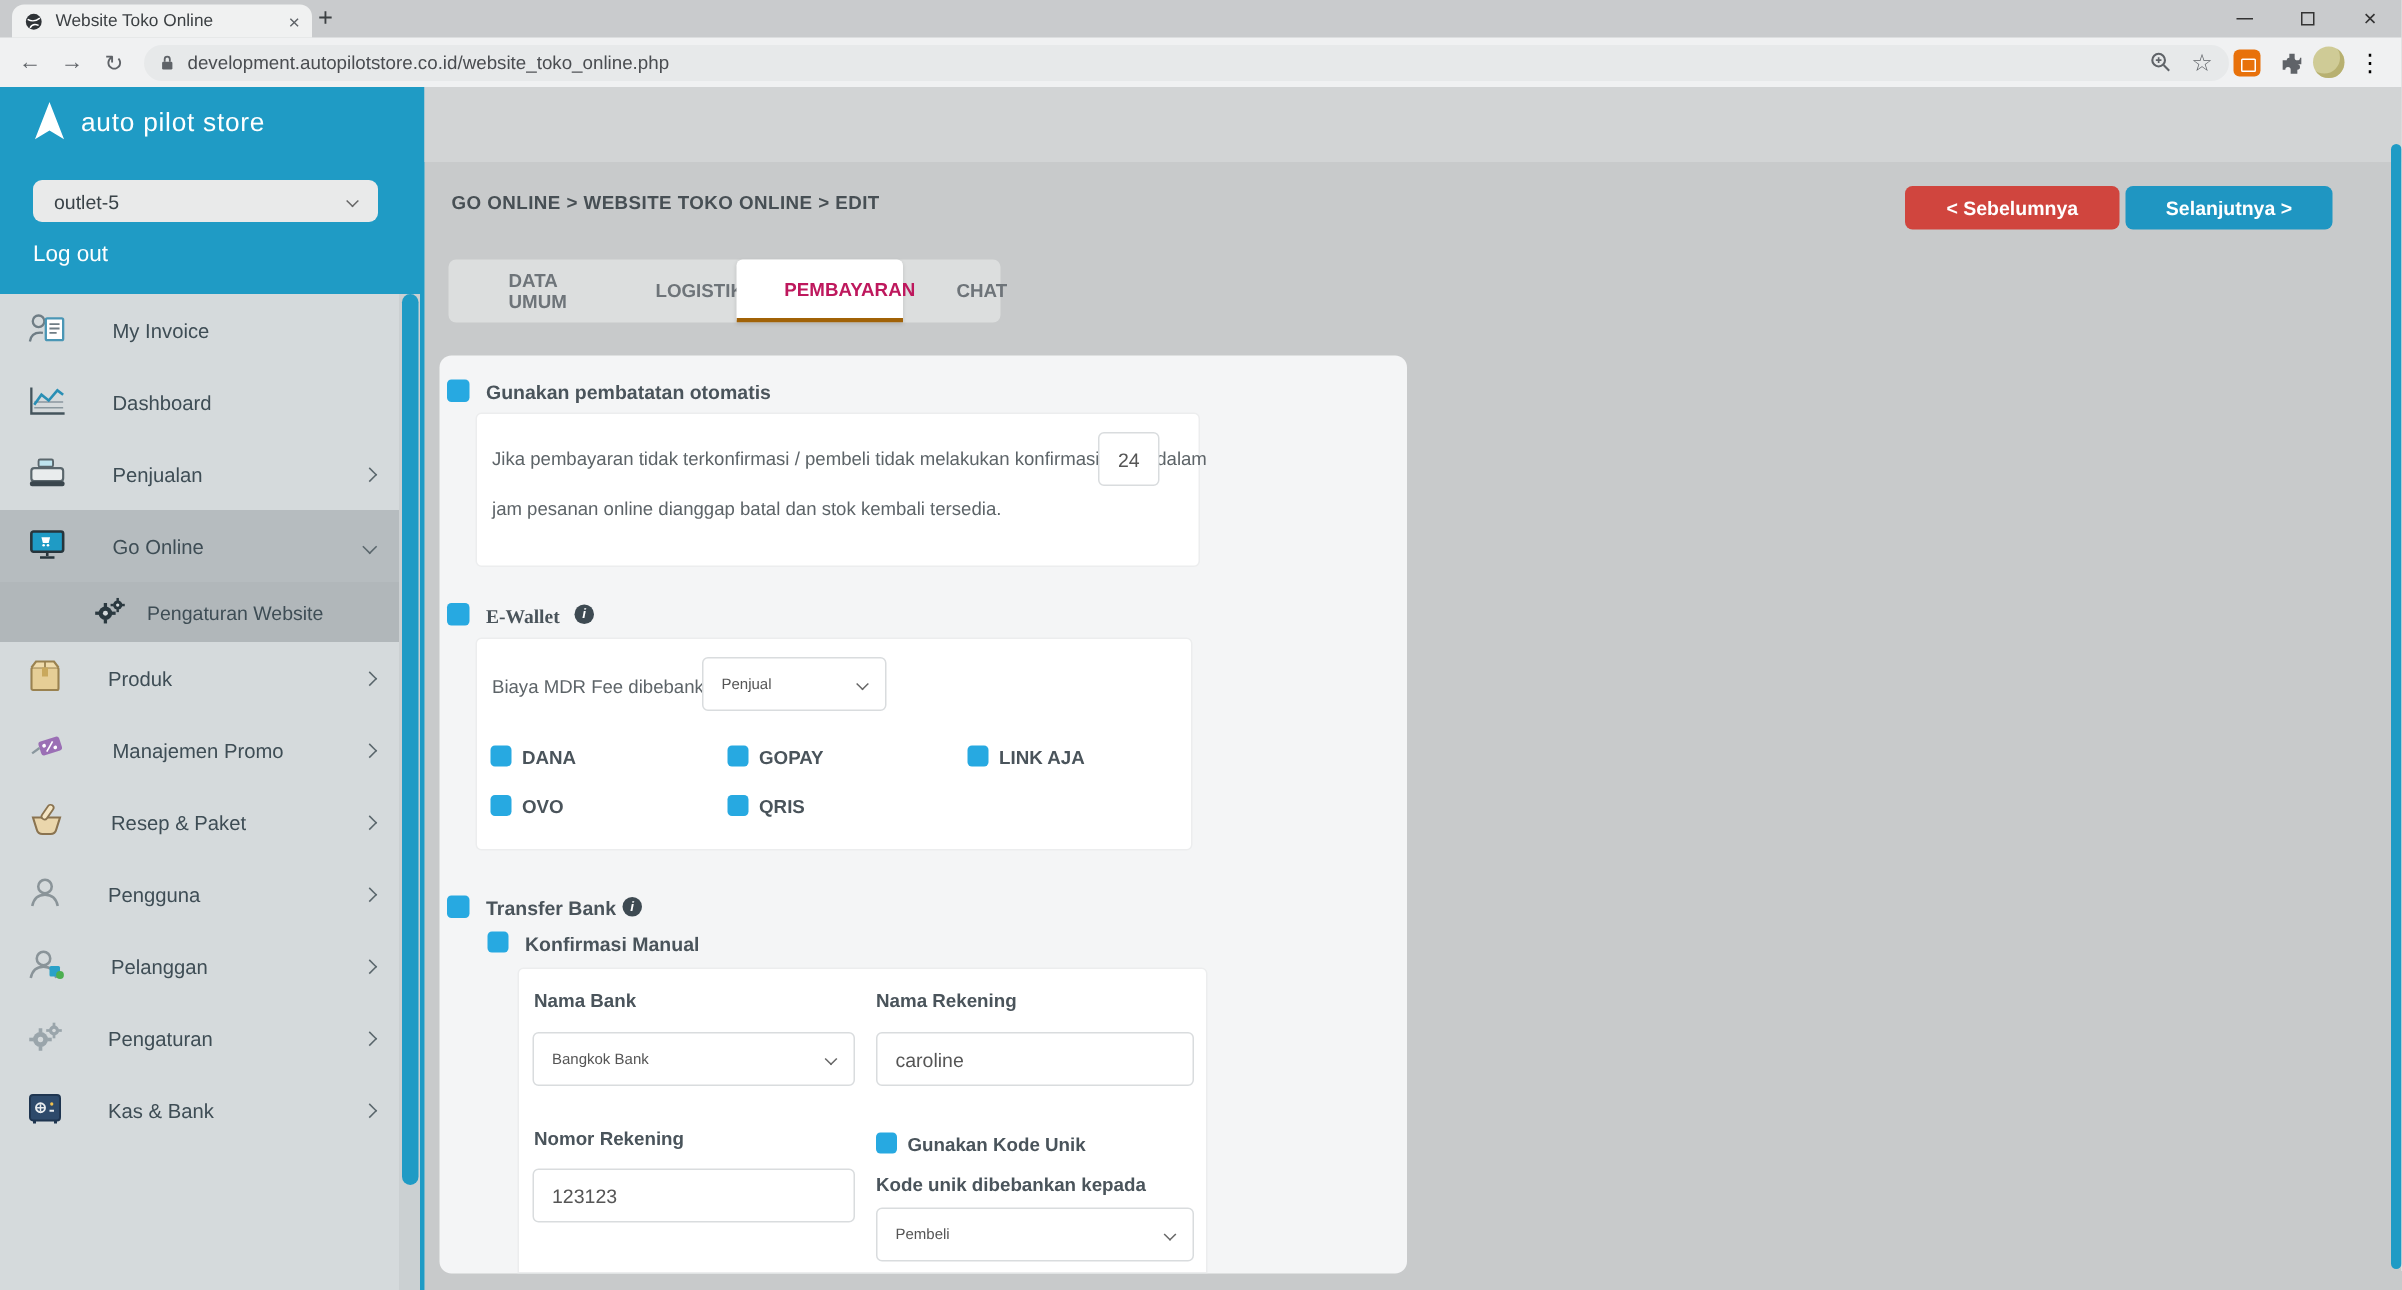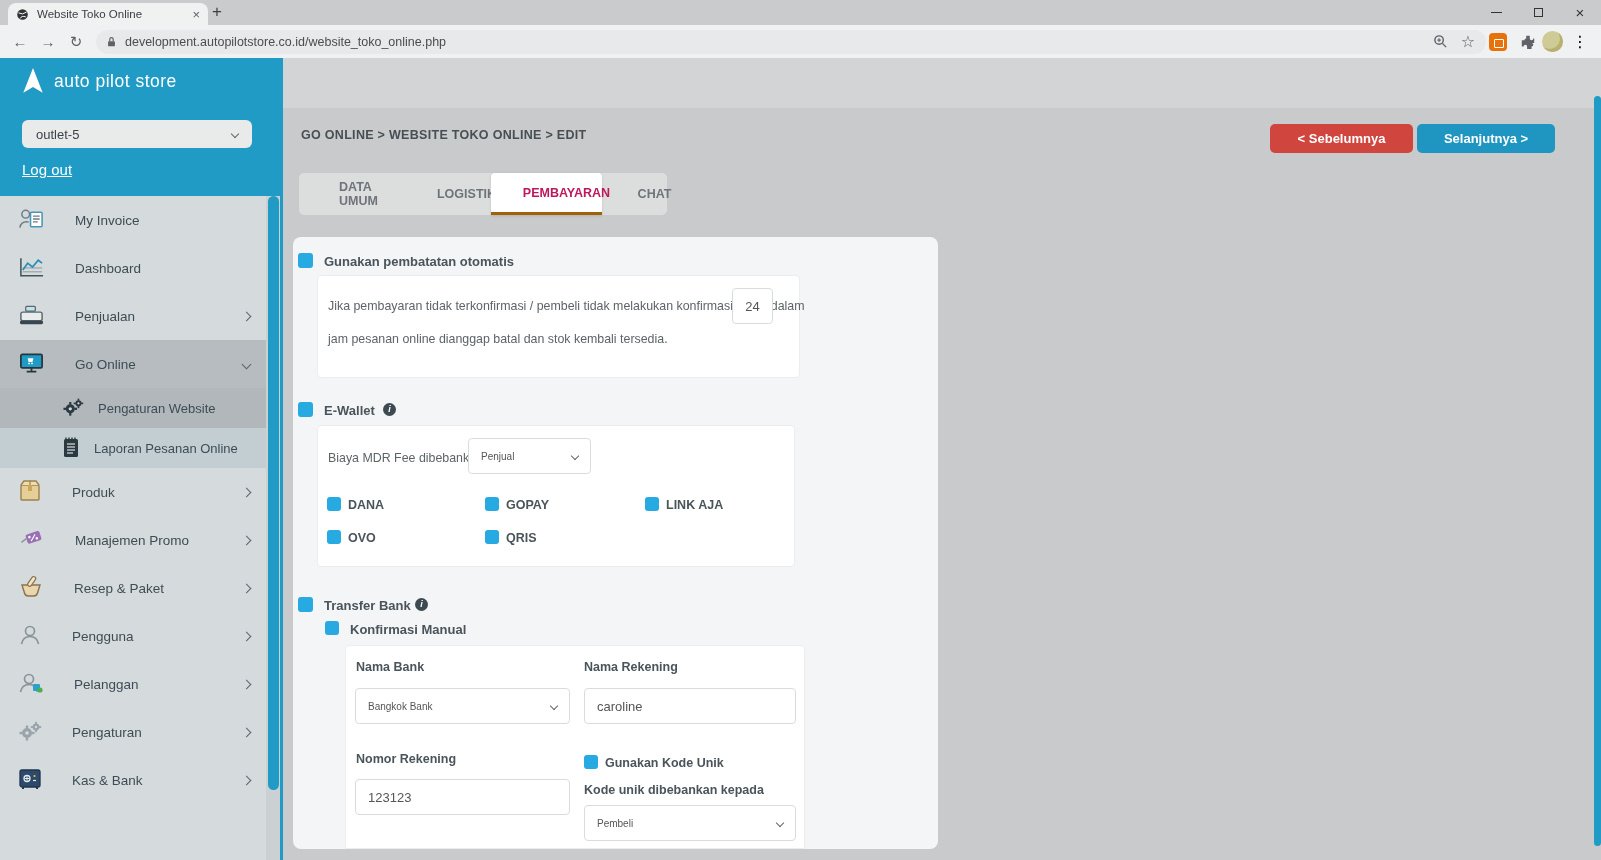--- a/index.html
+++ b/index.html
@@ -38,21 +38,21 @@
 
   
   .sidebar { position:absolute; left:0; top:0; width:283px; height:802px; background:#D5DADC;
              border-right:3px solid #1F9BC5; }
   .sb-head { position:absolute; left:0; top:0; width:280px; height:138px; background:#1F9BC5; }
   .brand { position:absolute; left:20px; top:9px; display:flex; align-items:center; gap:8px; }
   .brand-text { color:#fff; font-size:17.5px; letter-spacing:0.5px; }
   .outlet { position:absolute; left:22px; top:62px; width:230px; height:28px; background:#E9EAEA;
             border-radius:6px; display:flex; align-items:center; padding:0 14px; }
   .outlet-text { font-size:13px; color:#3A4348; flex:1; }
-  .logout { position:absolute; left:22px; top:103px; color:#FDFEFE; font-size:15px;text-decoration:underline; }
+  .logout { position:absolute; left:22px; top:103px; color:#FDFEFE; font-size:15px; }
 
   .sb-nav { position:absolute; left:0; top:138px; width:280px; }
   .sb-item { height:48px; display:flex; align-items:center; padding-left:18px; gap:30px;
              font-size:13.5px; color:#3E4D55; position:relative; }
   .sb-sub  { height:40px; display:flex; align-items:center; padding-left:62px; gap:14px;
              font-size:13px; color:#3E4D55; background:#C3CED3; position:relative; }
   .active-main { background:#B6BCBF; }
   .active-sub  { background:#B1B7BA; }
   .sb-arrow { margin-left:auto; margin-right:30px; }
 
@@ -239,28 +239,20 @@
                   <rect x="17.1" y="1.8" width="1.8" height="2.2"></rect>
                   <rect x="17.1" y="10" width="1.8" height="2.2"></rect>
                   <rect x="12.8" y="6.1" width="2.2" height="1.8"></rect>
                   <rect x="21" y="6.1" width="2.2" height="1.8"></rect>
                 </g>
                 <circle cx="9" cy="13" r="1.8" fill="#D5DADC"></circle>
                 <circle cx="18" cy="7" r="1.2" fill="#D5DADC"></circle>
               </svg></span>
           <span>Pengaturan Website</span>
         </div>
-        <div class="sb-sub">
-          <span><svg width="18" height="22" viewBox="0 0 18 22">
-                <rect x="2" y="3" width="14" height="18" rx="1.5" fill="#2B3940"></rect>
-                <path d="M4 1.5 v3 M7 1.5 v3 M10 1.5 v3 M13 1.5 v3" stroke="#2B3940" stroke-width="1.4"></path>
-                <path d="M5 8 h8 M5 11 h8 M5 14 h8 M5 17 h6" stroke="#fff" stroke-width="1.2"></path>
-              </svg></span>
-          <span>Laporan Pesanan Online</span>
-        </div>
         <div class="sb-item">
           <span><svg width="24" height="24" viewBox="0 0 24 24">
                 <rect x="3" y="6" width="18" height="15" rx="1" fill="#E6CE96" stroke="#9A8250" stroke-width="1.4"></rect>
                 <path d="M3 6 L6 2 H18 L21 6" fill="#F0DCAC" stroke="#9A8250" stroke-width="1.4"></path>
                 <path d="M12 2 V6" stroke="#9A8250" stroke-width="1.2"></path>
                 <rect x="10" y="6" width="4" height="6" fill="#C9A85C"></rect>
               </svg></span>
           <span>Produk</span>
           <span class="sb-arrow chev chev-right"></span>
         </div>
@@ -357,21 +349,21 @@
 
         <div class="cb" style="left:5px; top:16px;"></div>
         <div class="sec-label" style="left:31px; top:17px;">Gunakan pembatatan otomatis</div>
         <div class="card" style="left:24px; top:38px; width:483px; height:103px;">
           <span class="body-text" style="left:10px; top:23px;">Jika pembayaran tidak terkonfirmasi / pembeli tidak melakukan konfirmasi bayar dalam</span>
           <input class="tinput" style="left: 414px; top: 12px; width: 41px; height: 36px; padding-left: 0px; text-align: center;" value="24">
           <span class="body-text" style="left:10px; top:56px;">jam pesanan online dianggap batal dan stok kembali tersedia.</span>
         </div>
 
         <div class="cb" style="left:5px; top:165px;"></div>
-        <div class="sec-label" style="left:31px; top:166px;">E-Wallet</div>
+        <div class="sec-label" style="left:31px; top:166px;font-family:Liberation Serif, serif;">E-Wallet</div>
         <div class="info-dot" style="left:90px; top:166px;">i</div>
         <div class="card" style="left:24px; top:188px; width:478px; height:142px;">
           <span class="body-text" style="left:10px; top:25px;">Biaya MDR Fee dibebankan ke</span>
           <div class="dselect" style="left:150px; top:12px; width:123px; height:36px;">
             <span>Penjual</span>
             <span class="chev chev-down chev-sm"></span>
           </div>
           <div class="cb cb-sm" style="left:9px; top:71px;"></div>
           <span class="opt-label" style="left:30px; top:72px;">DANA</span>
           <div class="cb cb-sm" style="left:167px; top:71px;"></div>

